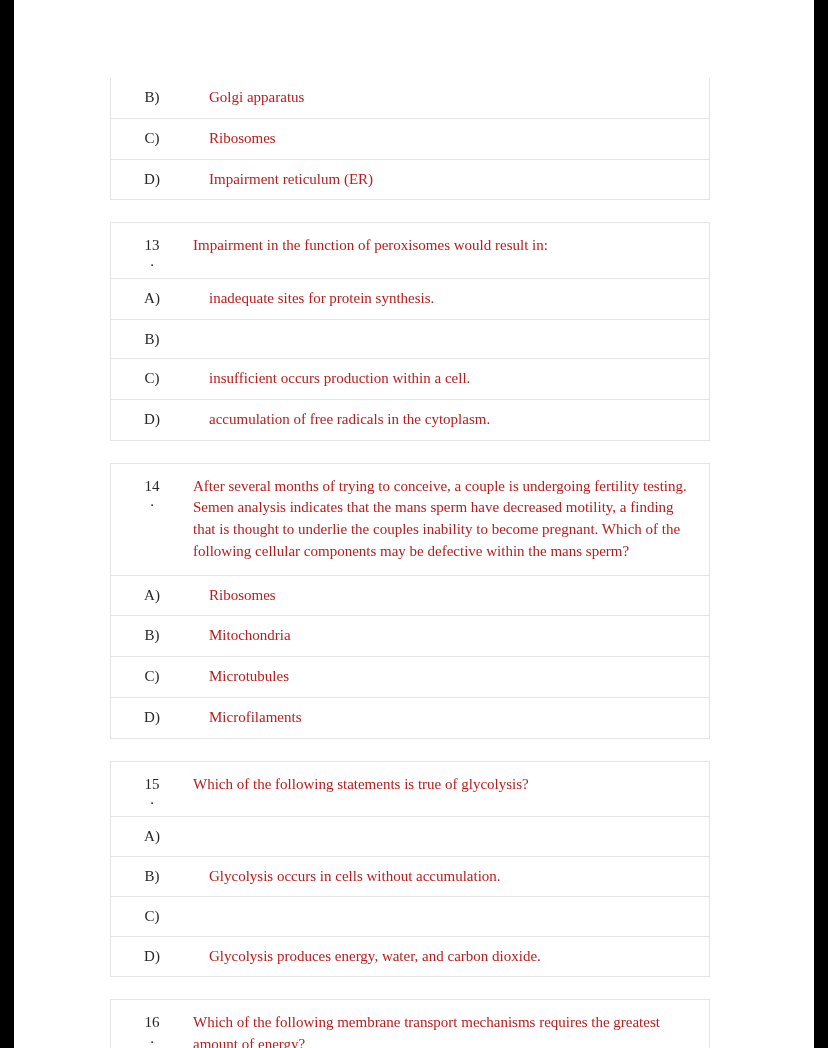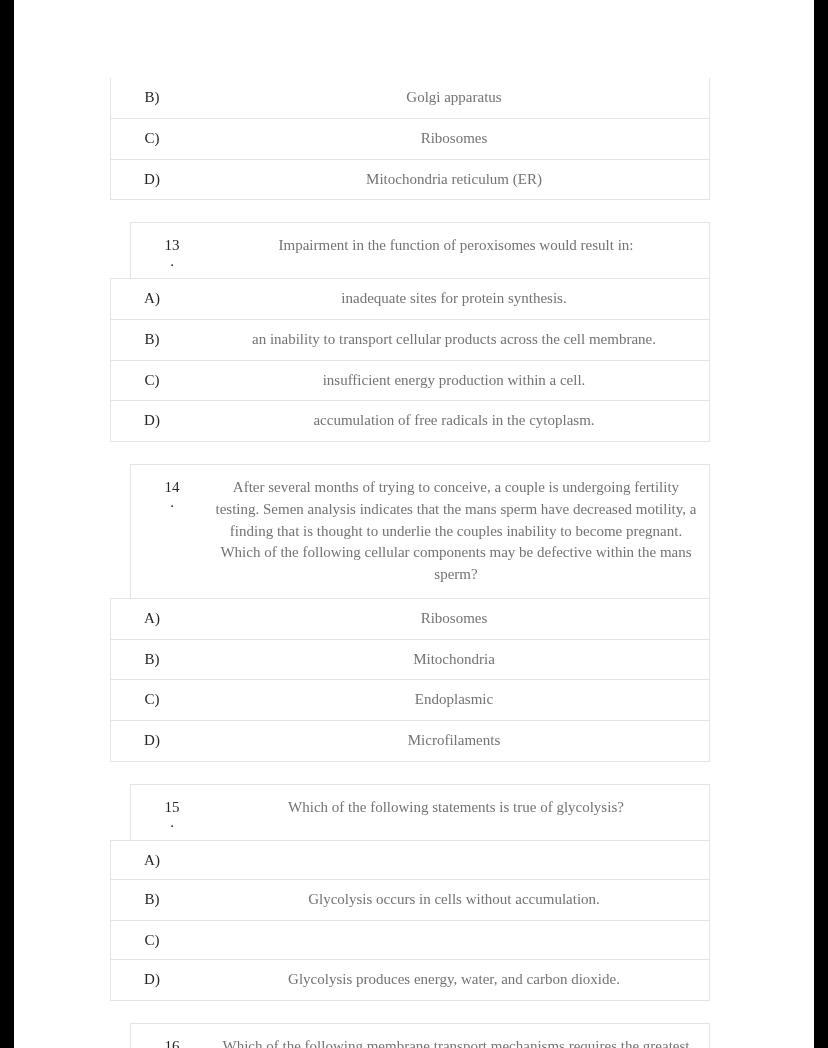--- a/index.html
+++ b/index.html
@@ -36,21 +36,20 @@
     border: 1px solid #e4e4e4;
     border-bottom: none;
     background: #ffffff;
     box-sizing: border-box;
   }
   .row:last-child {
     border-bottom: 1px solid #e4e4e4;
   }
   .stem-row {
     padding: 12px 10px 12px 0;
-    margin-left: 20px;
   }
   .opt-row {
     padding: 9px 10px 9px 0;
   }
   .label {
     flex: 0 0 82px;
     text-align: center;
     font-size: 15px;
     color: #262626;
     line-height: 1.35;
@@ -59,24 +58,23 @@
     display: block;
   }
   .label .dot {
     display: block;
     line-height: 0.7;
     font-size: 15px;
   }
   .text {
     flex: 1 1 auto;
     font-size: 15px;
-    color: #737373;
+    color: #b91c1c;
     line-height: 1.45;
     padding-left: 4px;
-    text-align: center;
   }
   .stem-row .text {
     padding-left: 0;
   }
   .opt-row .text {
     padding-left: 16px;
   }
   .clipped-top {
     border-top: none;
   }
@@ -91,43 +89,42 @@
       <div class="row opt-row clipped-top">
         <div class="label">B)</div>
         <div class="text">Golgi apparatus</div>
       </div>
       <div class="row opt-row">
         <div class="label">C)</div>
         <div class="text">Ribosomes</div>
       </div>
       <div class="row opt-row">
         <div class="label">D)</div>
-        <div class="text">Mitochondria reticulum (ER)</div>
+        <div class="text">Impairment reticulum (ER)</div>
       </div>
     </div>
 
     <div class="block">
       <div class="row stem-row">
         <div class="label">
           <span class="num">13</span>
           <span class="dot">.</span>
         </div>
         <div class="text">Impairment in the function of peroxisomes would result in:</div>
       </div>
       <div class="row opt-row">
         <div class="label">A)</div>
         <div class="text">inadequate sites for protein synthesis.</div>
       </div>
       <div class="row opt-row">
         <div class="label">B)</div>
-        <div class="text">an inability to transport cellular products across the cell membrane.</div>
       </div>
       <div class="row opt-row">
         <div class="label">C)</div>
-        <div class="text">insufficient energy production within a cell.</div>
+        <div class="text">insufficient occurs production within a cell.</div>
       </div>
       <div class="row opt-row">
         <div class="label">D)</div>
         <div class="text">accumulation of free radicals in the cytoplasm.</div>
       </div>
     </div>
 
     <div class="block">
       <div class="row stem-row">
         <div class="label">
@@ -139,21 +136,21 @@
       <div class="row opt-row">
         <div class="label">A)</div>
         <div class="text">Ribosomes</div>
       </div>
       <div class="row opt-row">
         <div class="label">B)</div>
         <div class="text">Mitochondria</div>
       </div>
       <div class="row opt-row">
         <div class="label">C)</div>
-        <div class="text">Endoplasmic</div>
+        <div class="text">Microtubules</div>
       </div>
       <div class="row opt-row">
         <div class="label">D)</div>
         <div class="text">Microfilaments</div>
       </div>
     </div>
 
     <div class="block">
       <div class="row stem-row">
         <div class="label">

